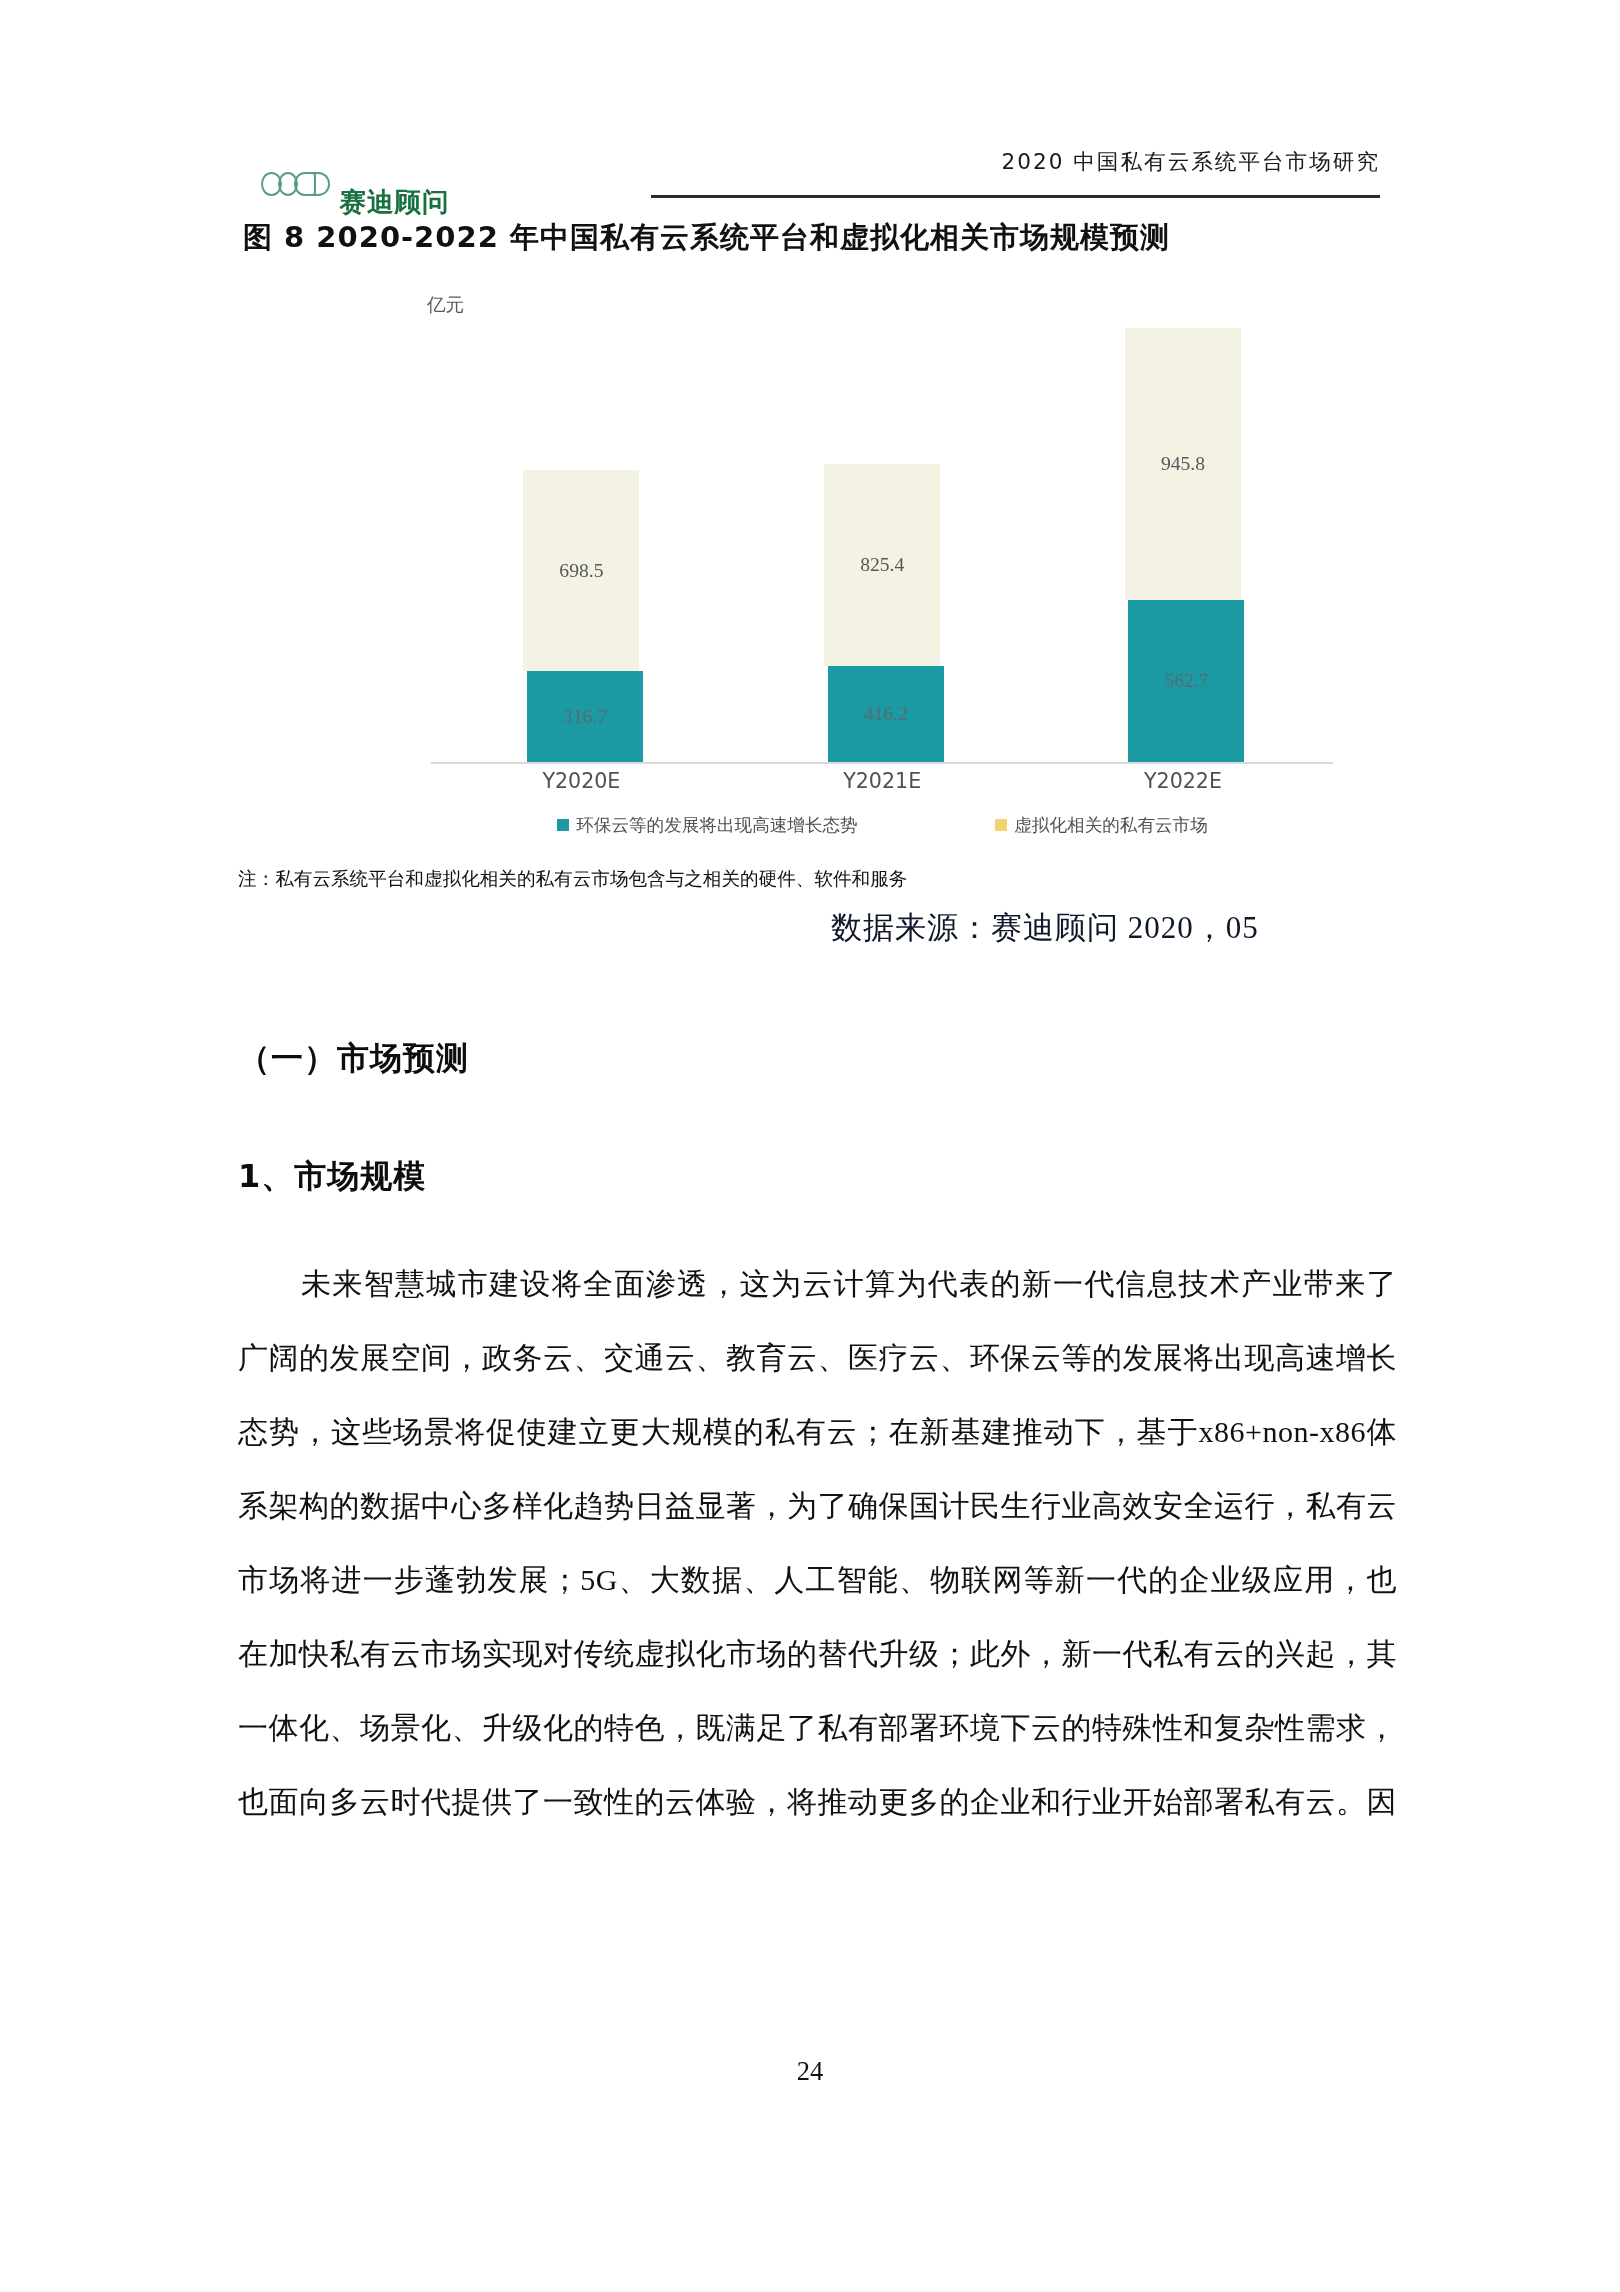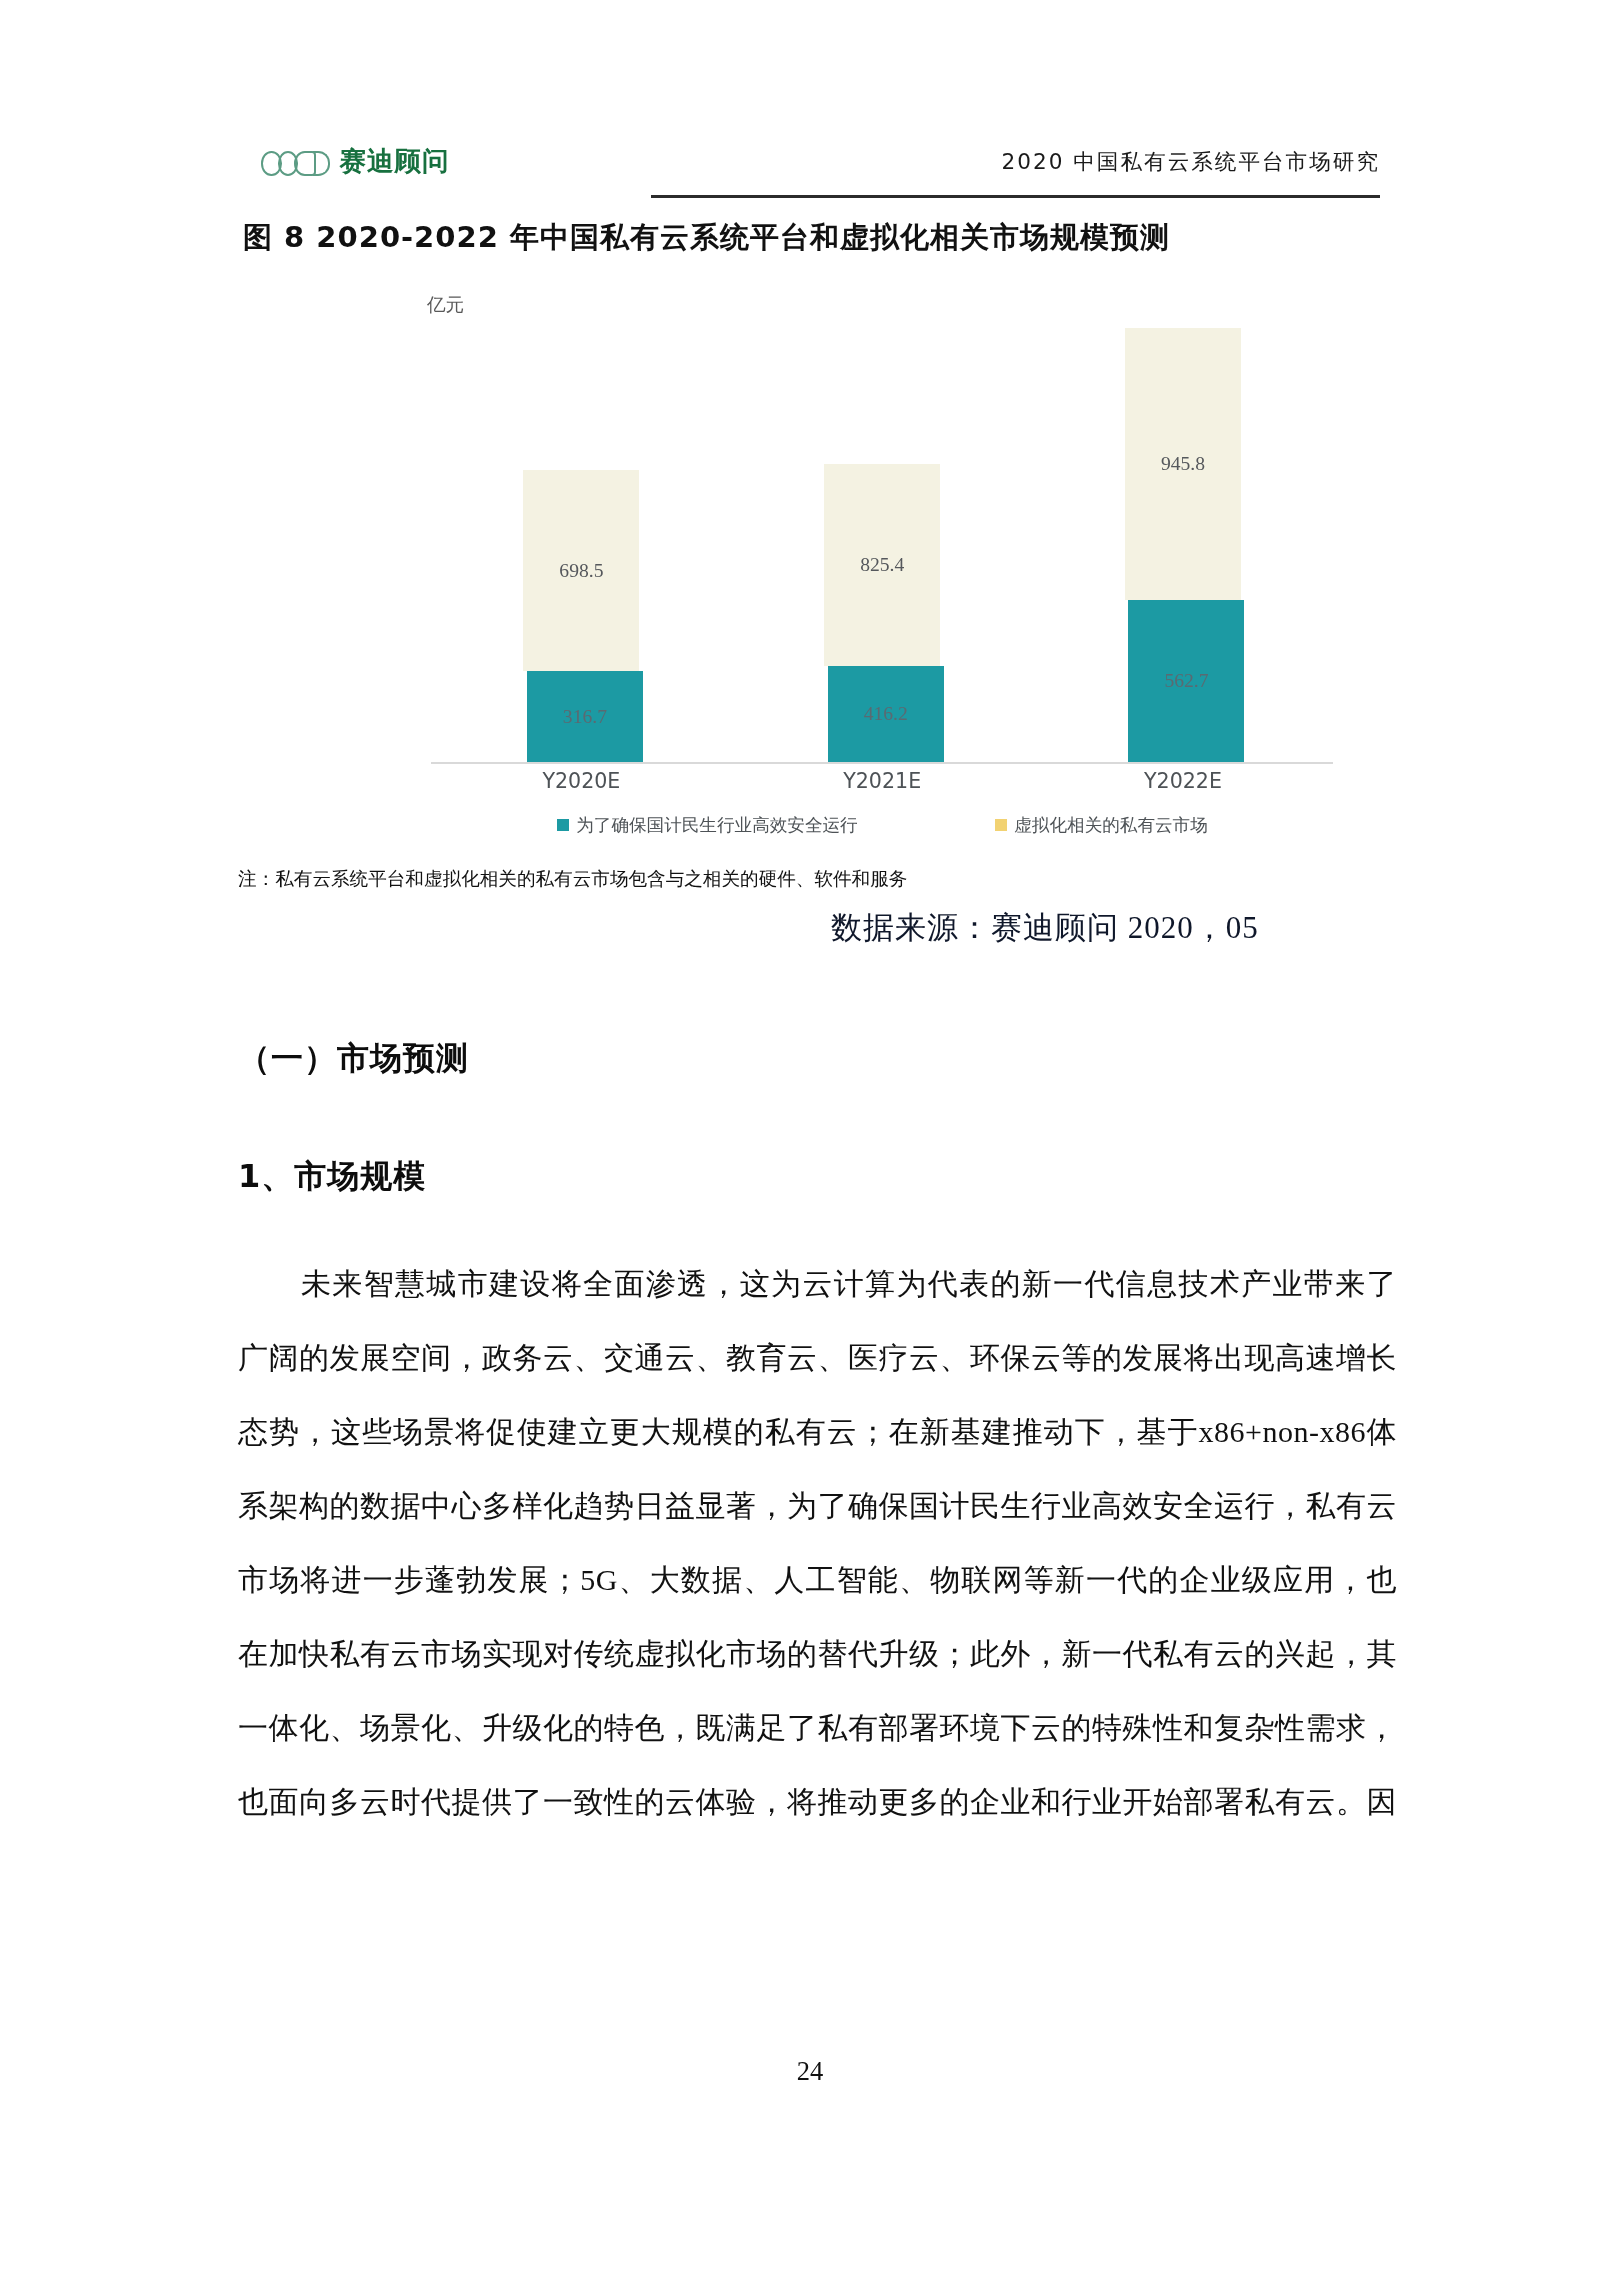--- a/index.html
+++ b/index.html
@@ -73,20 +73,21 @@
     height: 24.5px;
     vertical-align: middle;
     box-sizing: border-box;
   }
   .logo-text {
     font-family: "DejaVu Sans", sans-serif;
     font-size: 26.5px;
     font-weight: bold;
     color: #17703f;
     letter-spacing: 1px;
+    margin-top: 41px;
   }
   .header-right {
     position: absolute;
     right: 0;
     top: 9.8px;
     font-family: "DejaVu Sans", sans-serif;
     font-size: 21.6px;
     letter-spacing: 2px;
     color: #1a1a1a;
     white-space: nowrap;
@@ -348,21 +349,21 @@
 
     <div class="x-labels">
       <div class="x-label">Y2020E</div>
       <div class="x-label">Y2021E</div>
       <div class="x-label">Y2022E</div>
     </div>
 
     <div class="legend">
       <div class="legend-item">
         <span class="legend-swatch" style="background:#1c9aa3"></span>
-        <span class="legend-label">为了确保国计民生行业高效安全运行</span>
+        <span class="legend-label">环保云等的发展将出现高速增长态势</span>
       </div>
       <div class="legend-item">
         <span class="legend-swatch" style="background:#f2d272"></span>
         <span class="legend-label">虚拟化相关的私有云市场</span>
       </div>
     </div>
   </div>
 
   <div class="fig-note">注：私有云系统平台和虚拟化相关的私有云市场包含与之相关的硬件、软件和服务</div>
   <div class="fig-source">数据来源：赛迪顾问  2020，05</div>

